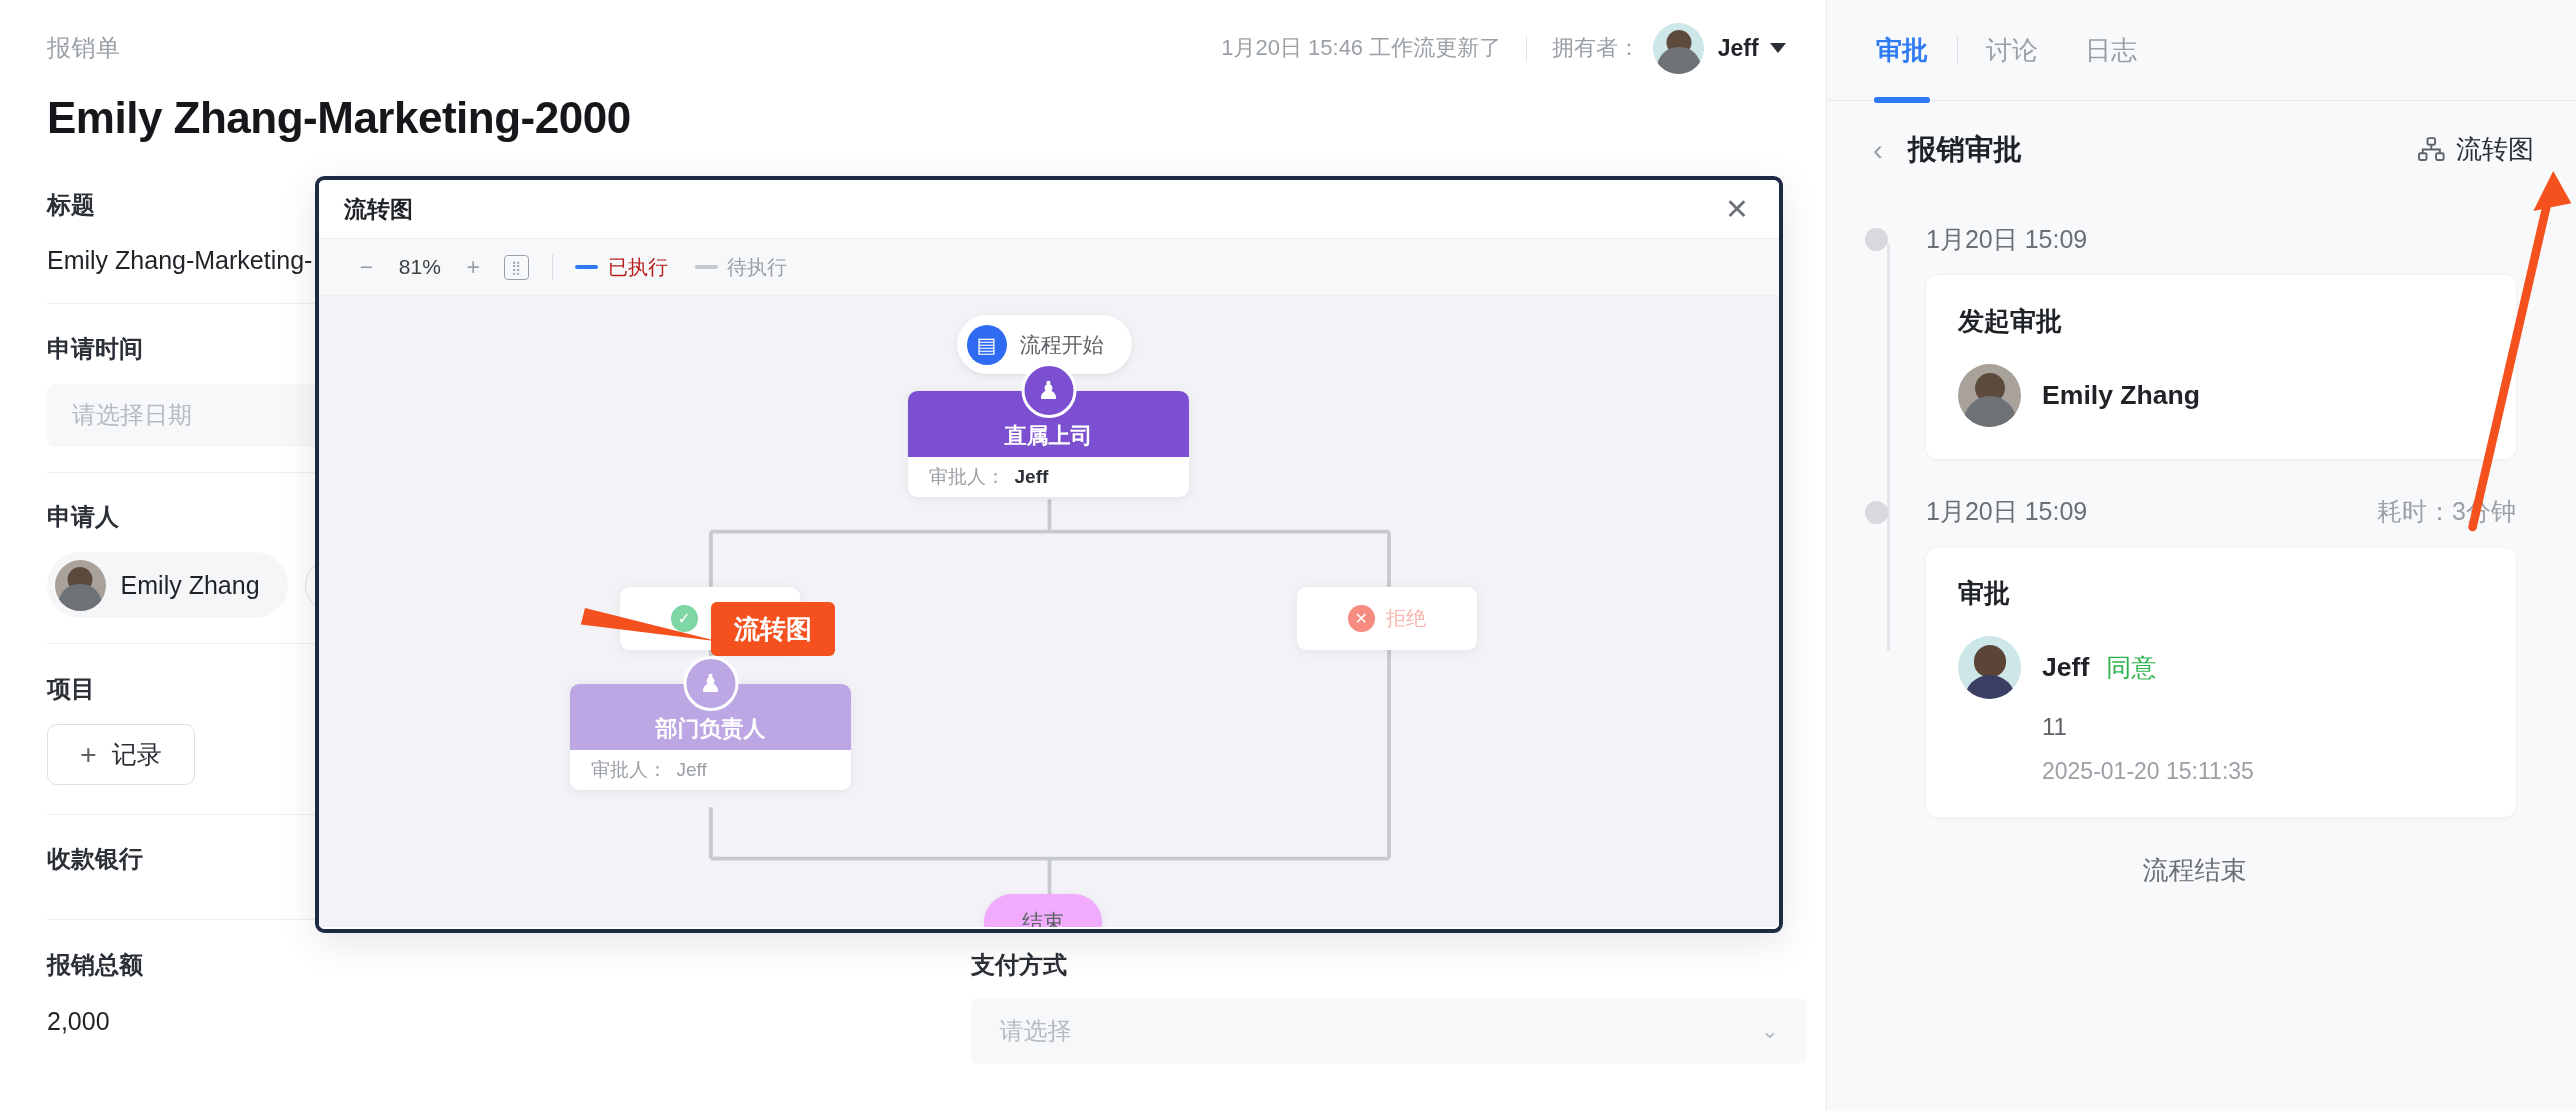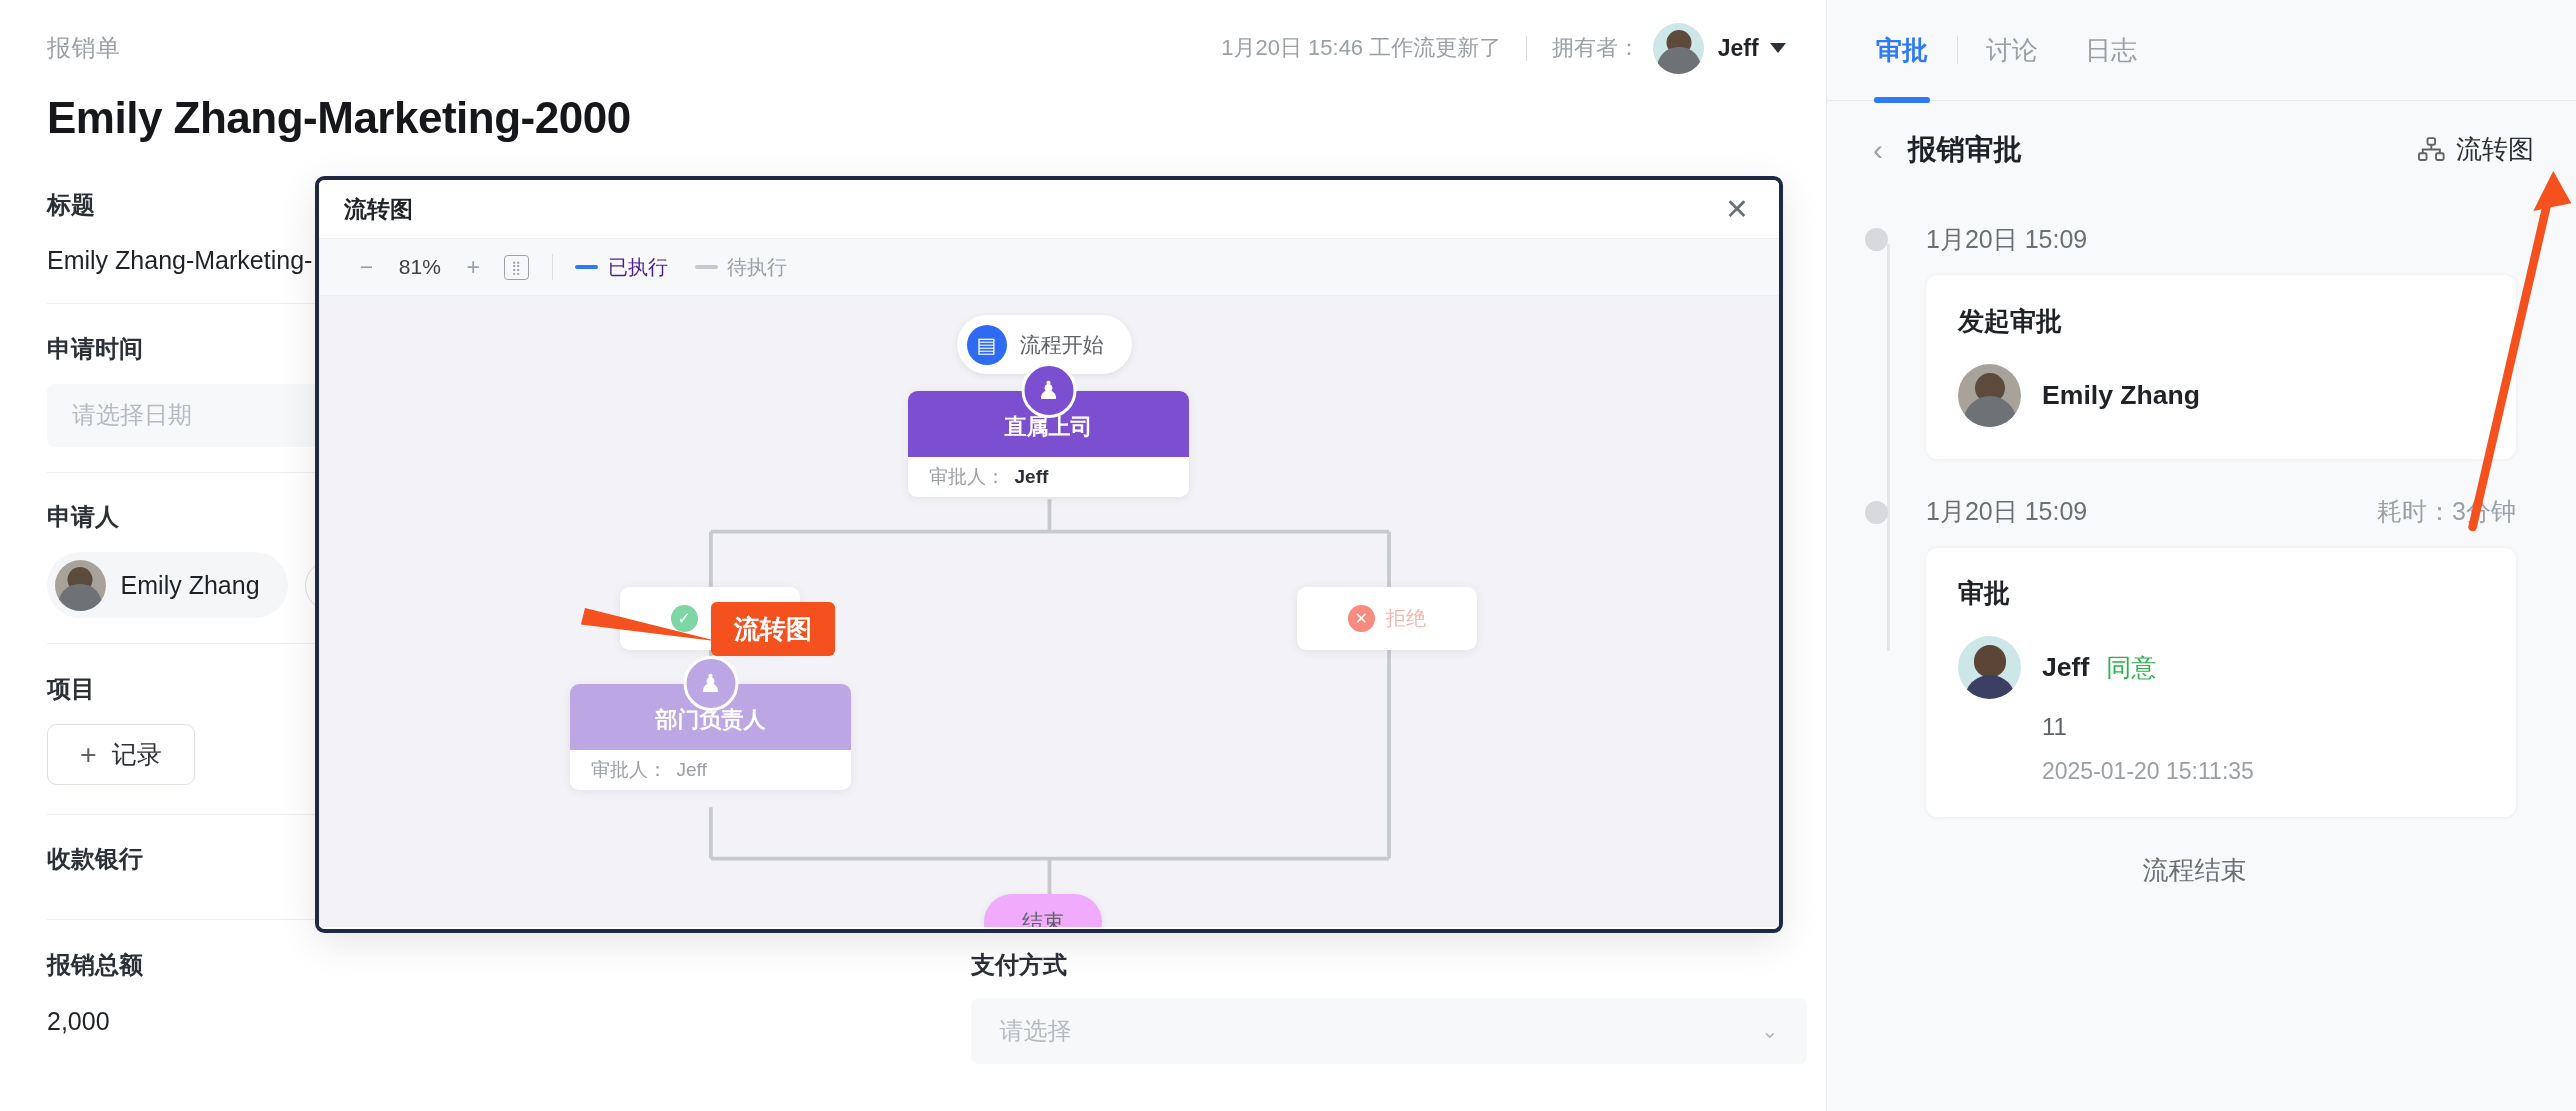--- a/index.html
+++ b/index.html
@@ -121,21 +121,21 @@
   .tb-btn { font-size: 23px; color: #9aa0a6; width: 38px; text-align:center; }
   .tb-zoom { font-size: 21px; color: #3c4043; margin: 0 13.3px; }
   .tb-fit {
     width: 25px; height: 25px; border: 1.9px solid #9aa0a6; border-radius: 3.8px;
     margin-left: 11.4px; display:flex;align-items:center;justify-content:center;
     font-size: 13.3px; color:#9aa0a6;
   }
   .tb-sep { width: 0.9px; height: 26.6px; background: #dcdfe4; margin: 0 23px; }
   .legend { display: flex; align-items: center; gap: 9.5px; margin-right: 26.6px; }
   .legend-line { width: 23px; height: 4.7px; border-radius: 2.8px; }
-  .legend-text { font-size: 20px; color: #4c1d95; }
+  .legend-text { font-size: 20px; color: #b91c1c; }
   .legend-text.muted { color: #9aa0a6; }
 
   .canvas {
     position: relative; height: 631px; background: #f3f3f7; overflow: hidden;
   }
 
   
   .anno {
     position: absolute; left: 392px; top: 306px; z-index: 10;
   }
@@ -173,21 +173,21 @@
     font-size: 21px; color: #5f6368;
   }
 
   .task {
     width: 281px; border-radius: 9.5px; overflow: visible;
     box-shadow: 0 1.9px 9.5px rgba(30,30,60,.08); position: relative;
   }
   .task-head {
     height: 66px; border-radius: 9.5px 9.5px 0 0;
     display: flex; align-items: flex-end; justify-content: center;
-    padding-bottom: 15px;
+    padding-bottom: 6px;
     color: #fff; font-size: 22px; font-weight: 700;
   }
   .task-head.done { background: #7b4fd0; }
   .task-head.pending { background: #bca6e3; }
   .task-body {
     background: #fff; border-radius: 0 0 9.5px 9.5px;
     height: 40px; display: flex; align-items: center; padding-left: 21px;
     font-size: 19px; color: #9aa0a6;
   }
   .task-body b { color: #2b2f36; font-weight: 700; margin-left: 9.5px; font-size:19px;}

